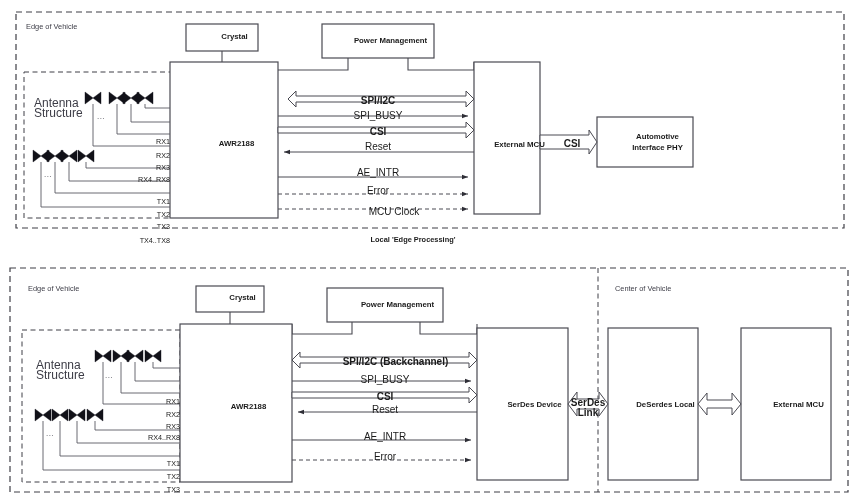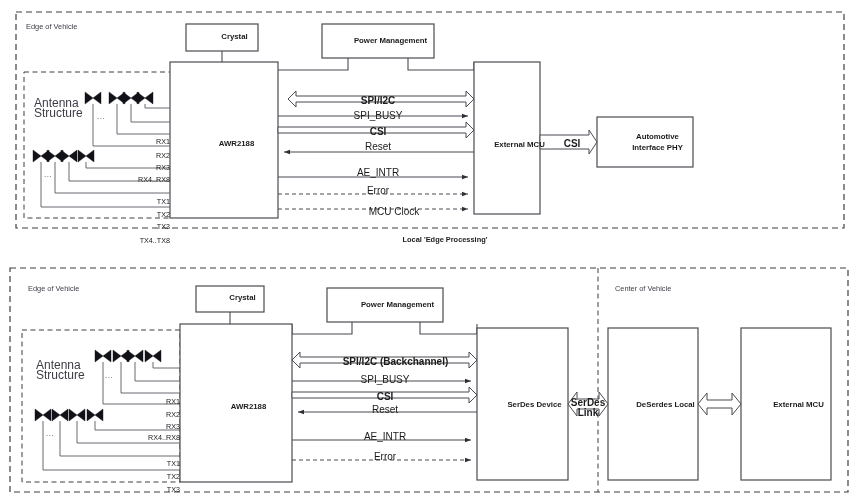--- a/index.html
+++ b/index.html
@@ -208,21 +208,21 @@
   <div class="lbl sig b cx" style="left:378px;top:95px;">SPI/I2C</div>
   <div class="lbl sig cx" style="left:378px;top:110px;">SPI_BUSY</div>
   <div class="lbl sig b cx" style="left:378px;top:126px;">CSI</div>
   <div class="lbl sig cx" style="left:378px;top:141px;">Reset</div>
   <div class="lbl sig cx" style="left:378px;top:167px;">AE_INTR</div>
   <div class="lbl sig cx" style="left:378px;top:185px;">Error</div>
   <div class="lbl sig cx" style="left:378px;top:206px;margin-left:16px;">MCU Clock</div>
 
   <div class="lbl sig b cx" style="left:572px;top:138px;">CSI</div>
 
-  <div class="lbl caption cx" style="left:413px;top:236px;margin-left:32px;">Local 'Edge Processing'</div>
+  <div class="lbl caption cx" style="left:413px;top:236px;">Local 'Edge Processing'</div>
 
   <div class="lbl region-title" style="left:28px;top:285px;">Edge of Vehicle</div>
   <div class="lbl region-title" style="left:615px;top:285px;">Center of Vehicle</div>
 
   <div class="lbl ant-lbl" style="left:36px;top:358px;">Antenna</div>
   <div class="lbl ant-lbl" style="left:36px;top:368px;">Structure</div>
   <div class="lbl dots cx" style="left:109px;top:372px;">...</div>
   <div class="lbl dots cx" style="left:50px;top:430px;">...</div>
 
   <div class="lbl box-title ctr" style="left:230px;top:298px;">Crystal</div>

